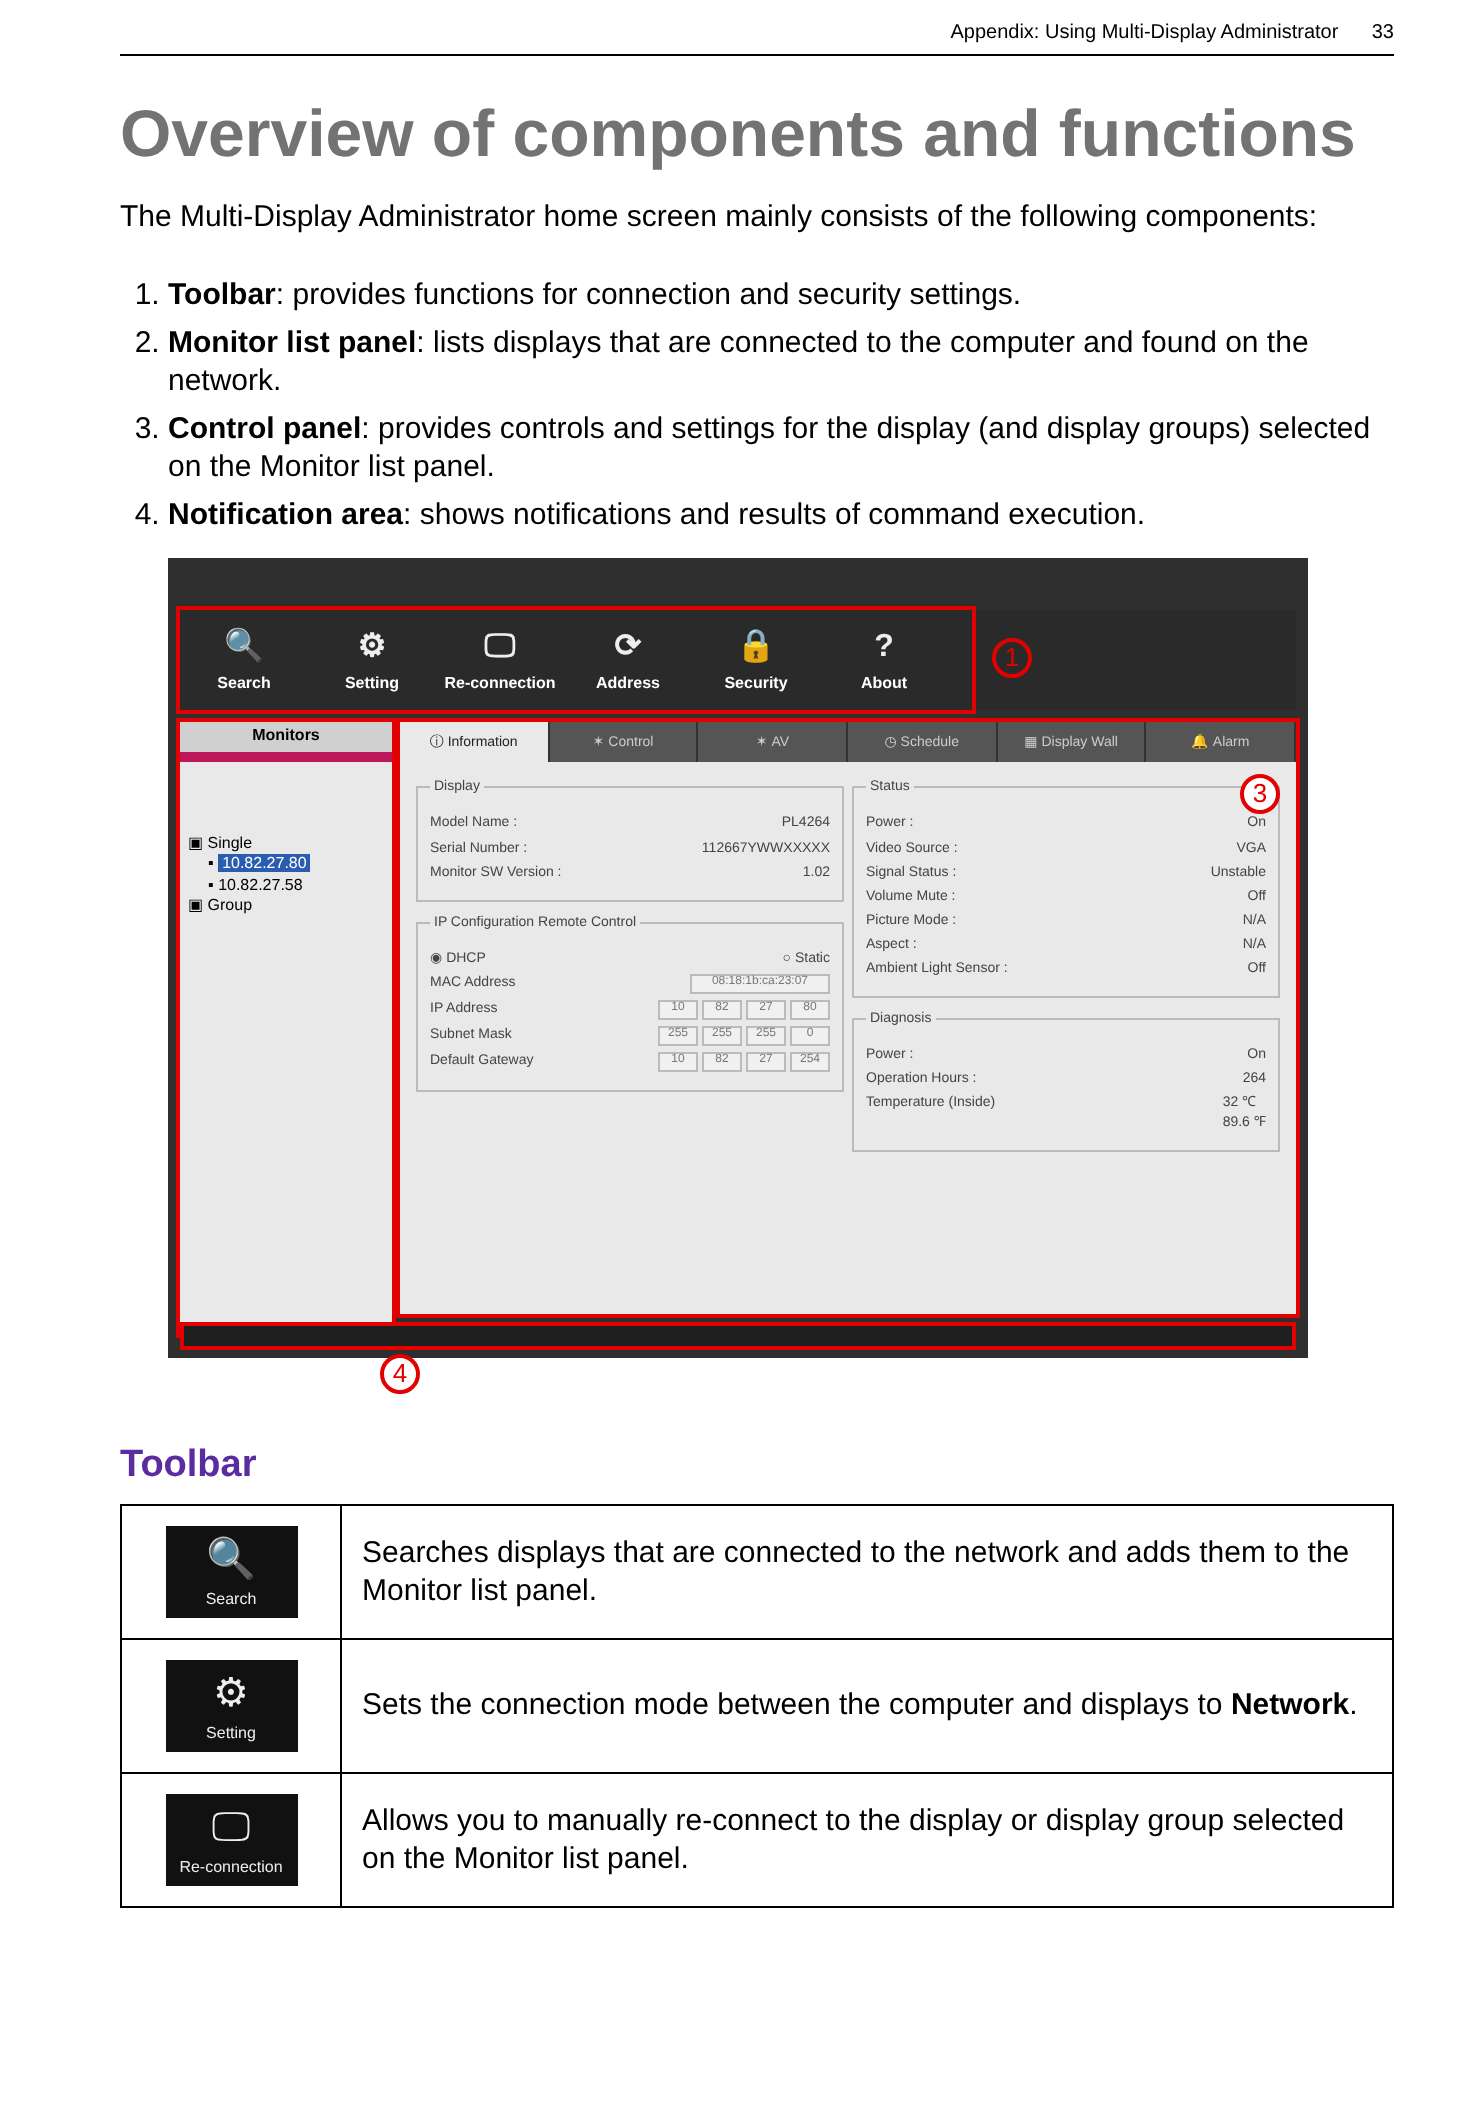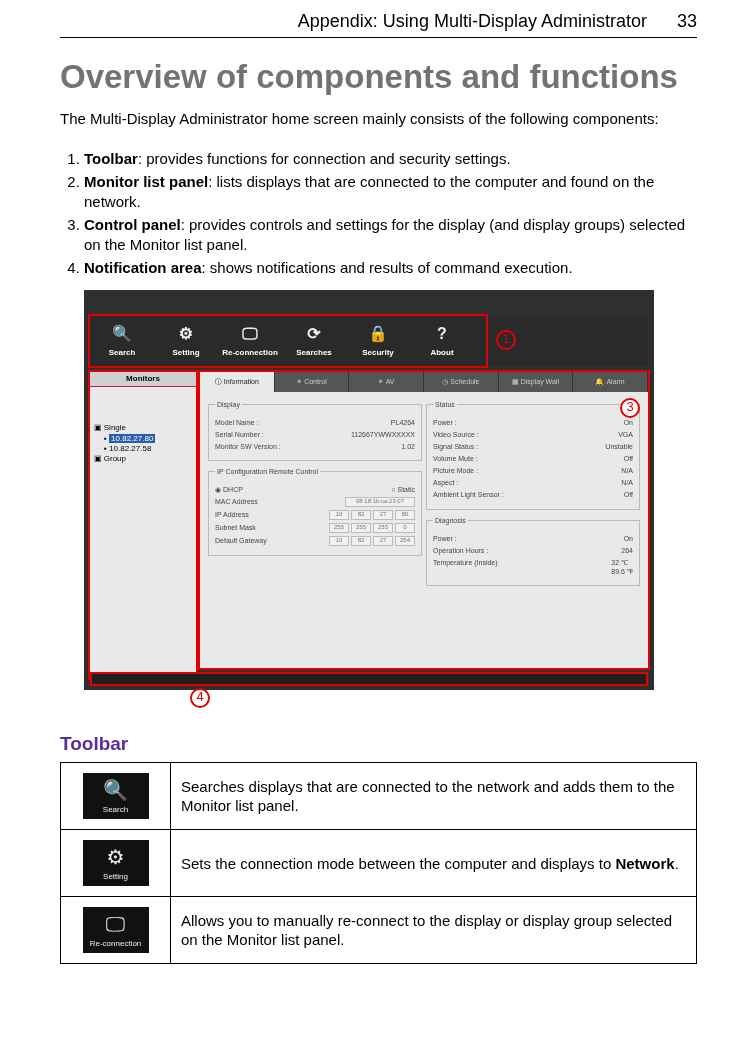--- a/index.html
+++ b/index.html
@@ -12,21 +12,21 @@
     padding: 10px 35px 20px 60px;
     line-height: 1.3;
   }
   .header-row {
     display: flex;
     justify-content: space-between;
     align-items: baseline;
     border-bottom: 1px solid #000;
     padding-bottom: 4px;
     margin-bottom: 18px;
-    font-size: 18px;
+    font-size: 10px;
   }
   h1.ov { color: #737373; font-size: 33px; font-weight: 700; margin-bottom: 10px; }
   p.intro { margin-bottom: 20px; }
   ol.comp { list-style: decimal; padding-left: 24px; margin-bottom: 12px; }
   ol.comp li { margin-bottom: 4px; }
   ol.comp b { font-weight: 700; }
 
   .shot {
     width: 570px; height: 400px; background: #2f2f2f;
     margin: 6px 0 4px 24px; position: relative;
@@ -42,21 +42,21 @@
   .tbitem{width:64px; display:flex; flex-direction:column; align-items:center;
     justify-content:center; color:#fff; font-size:8px; font-weight:bold; gap:2px;}
   .tbitem .ic{width:22px;height:22px;display:flex;align-items:center;justify-content:center;
     color:#eee; font-size:16px;}
   .hl{position:absolute;border:2px solid #e30000;}
   .callout{position:absolute;width:20px;height:20px;border:2px solid #e30000;border-radius:50%;
     color:#e30000;font-size:13px;display:flex;align-items:center;justify-content:center;
     background:#fff0;font-weight:normal;}
   .monpanel{position:absolute;left:6px;top:82px;width:106px;height:306px;background:#e9e9e9;
     font-size:8px;}
-  .monpanel .mh{background:#d0d0d0;text-align:center;font-weight:bold;padding:2px;border-bottom:1px solid #be185d;}
+  .monpanel .mh{background:#d0d0d0;text-align:center;font-weight:bold;padding:2px;border-bottom:5px solid #be185d;}
   .monpanel .tree{padding:4px;color:#000;margin-top:32px;}
   .monpanel .sel{background:#2a5db0;color:#fff;padding:0 2px;text-align:center;}
   .ctrlpanel{position:absolute;left:116px;top:82px;right:6px;bottom:20px;background:#e9e9e9;}
   .tabs{display:flex;height:20px;background:#555;font-size:7px;color:#ccc;}
   .tabs .t{flex:1;display:flex;align-items:center;justify-content:center;gap:2px;border-right:1px solid #333;}
   .tabs .t.act{background:#e9e9e9;color:#222;}
   .info{display:flex;gap:4px;padding:8px;font-size:7px;color:#444;}
   .col{flex:1;}
   fieldset{border:1px solid #bbb;padding:6px;margin-bottom:6px;}
   legend{font-size:7px;padding:0 2px;}
@@ -106,21 +106,21 @@
     <div class="tbitem">
         <span class="ic">⚙</span>
         <span>Setting</span>
       </div>
     <div class="tbitem">
         <span class="ic">🖵</span>
         <span>Re-connection</span>
       </div>
     <div class="tbitem">
         <span class="ic">⟳</span>
-        <span>Searches</span>
+        <span>Address</span>
       </div>
     <div class="tbitem">
         <span class="ic">🔒</span>
         <span>Security</span>
       </div>
     <div class="tbitem">
         <span class="ic">?</span>
         <span>About</span>
       </div>
   </div>

